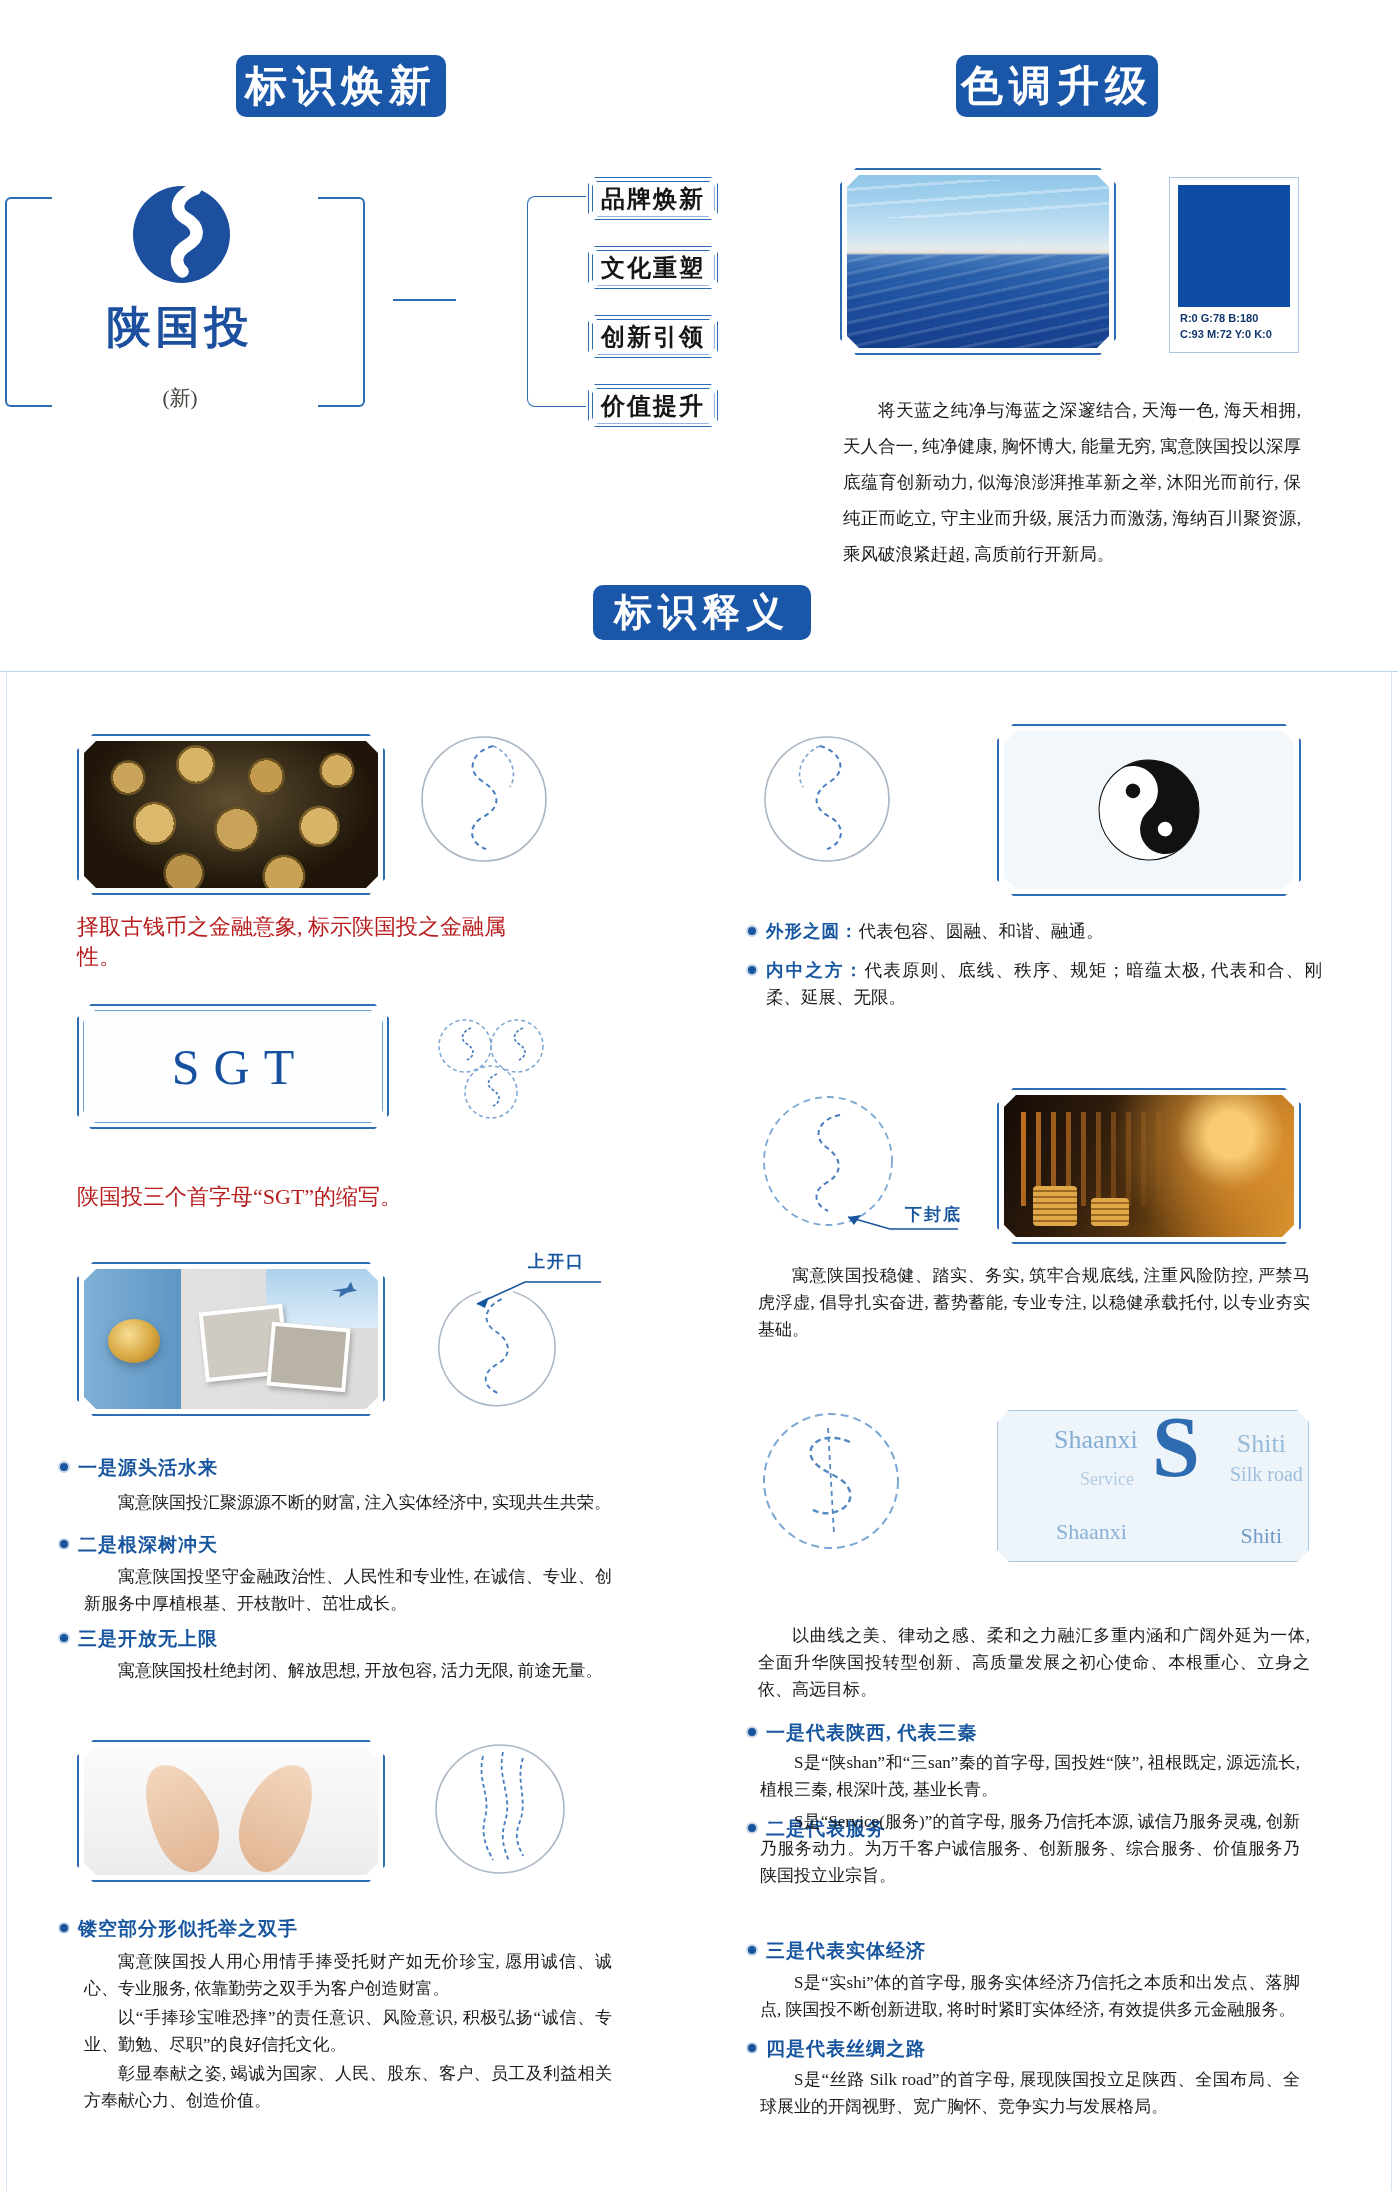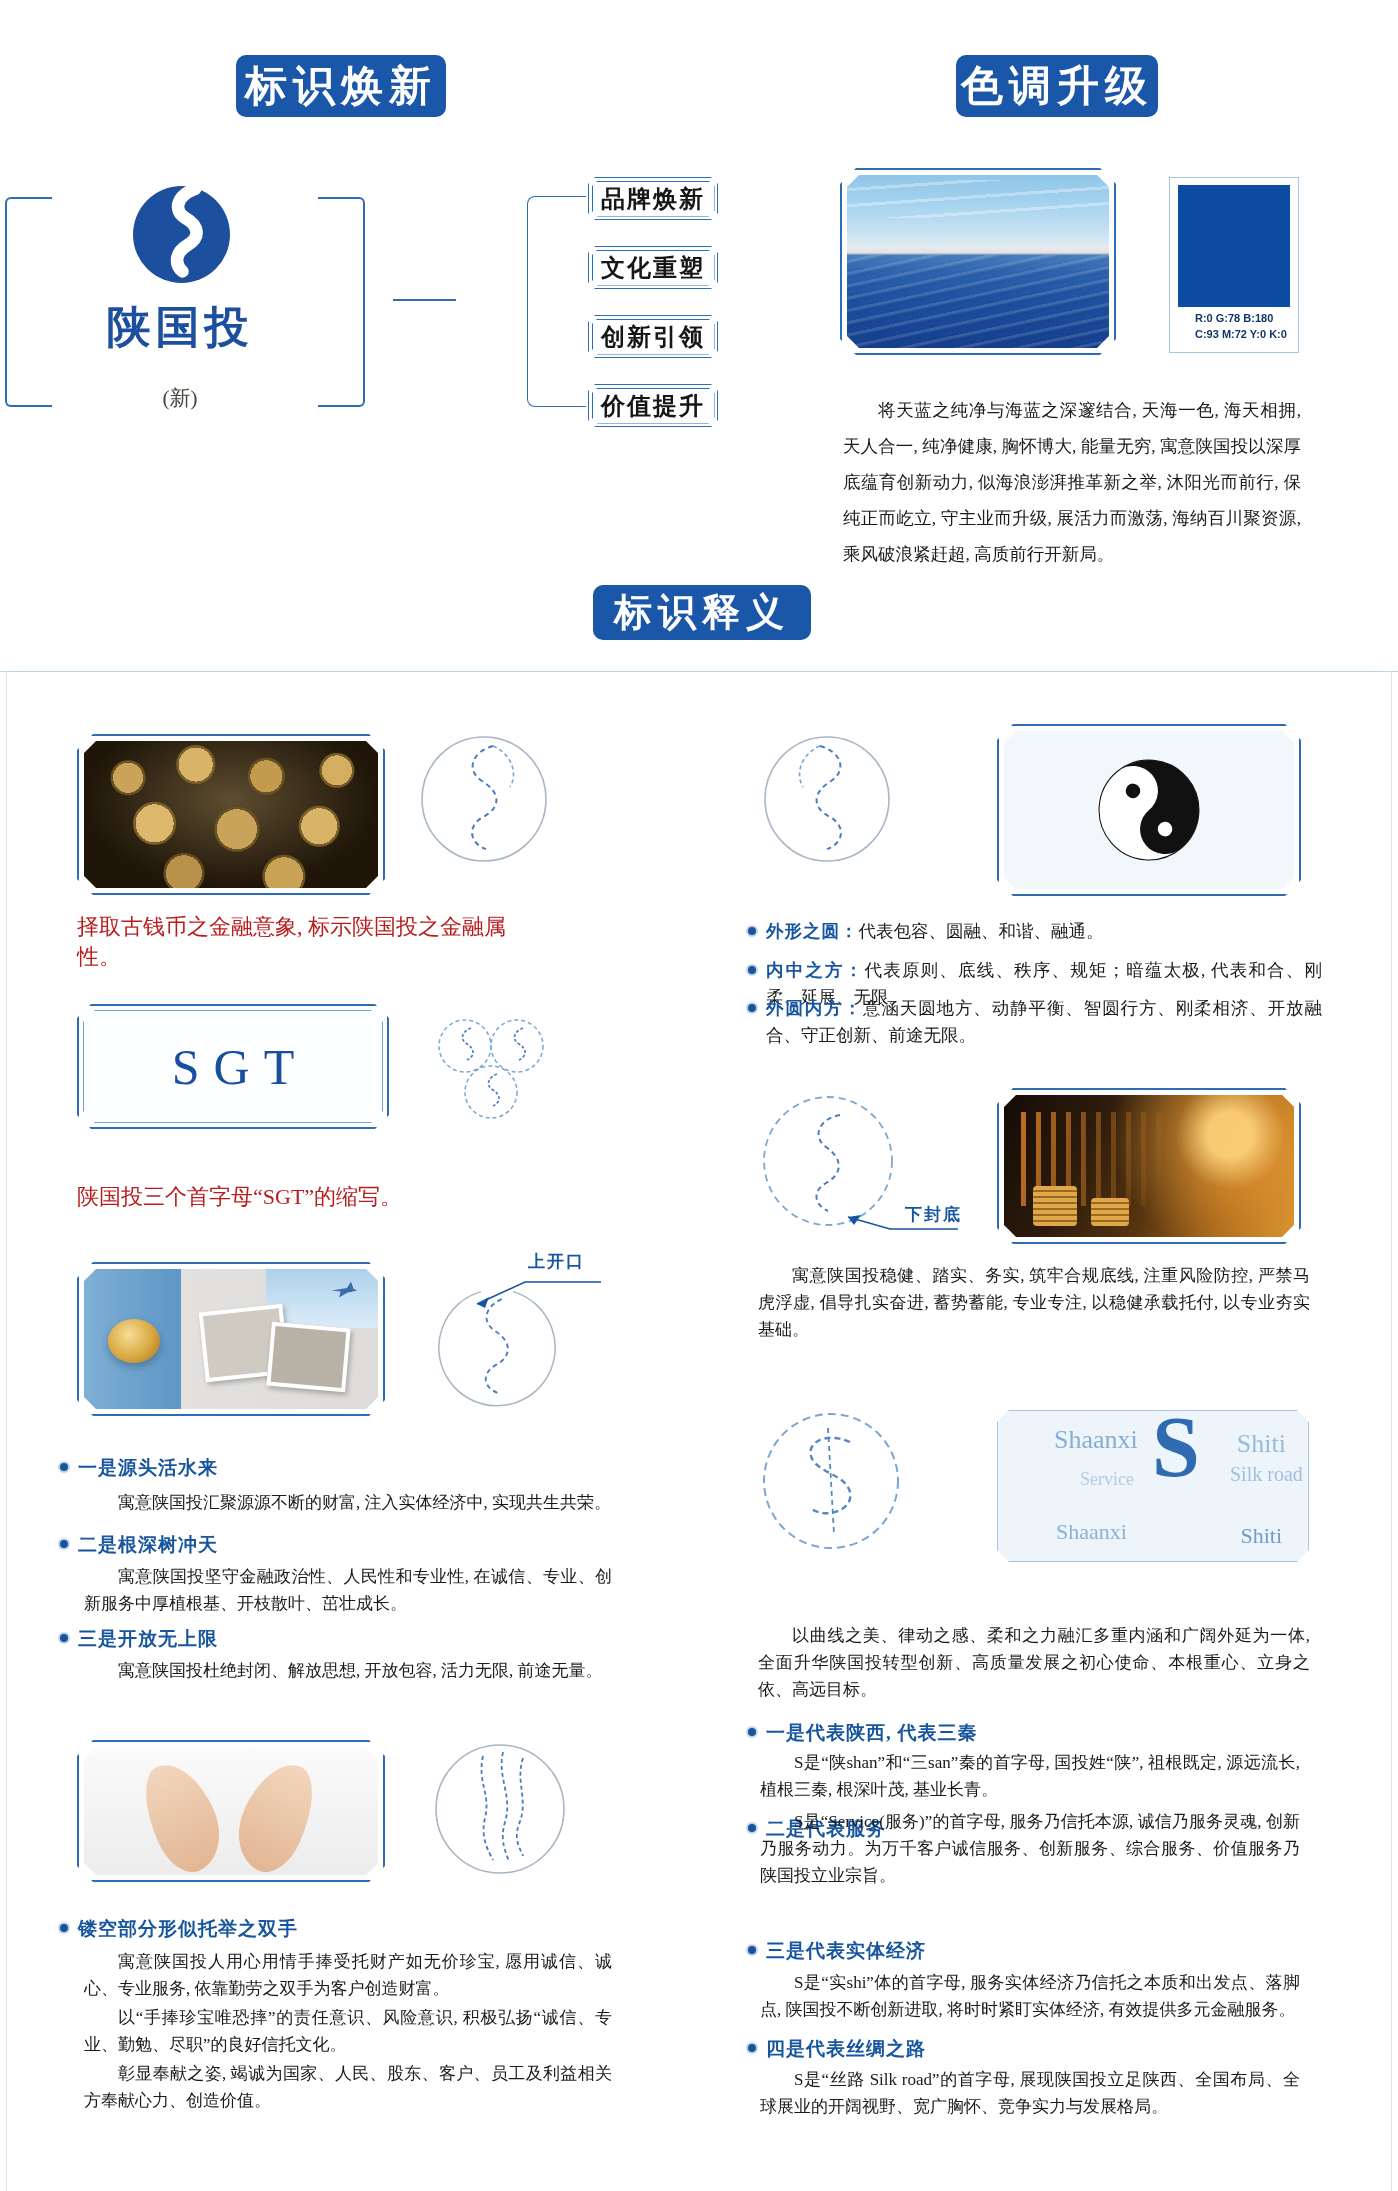--- a/index.html
+++ b/index.html
@@ -43,21 +43,21 @@
   .ocean .waves{position:absolute;left:0;right:0;top:46%;bottom:0;opacity:.55;
          background:repeating-linear-gradient(168deg,rgba(255,255,255,0) 0 5px,rgba(255,255,255,.25) 5px 7px,rgba(10,30,90,.12) 9px 12px);}
   .ocean .clouds{position:absolute;left:0;right:0;top:3%;height:22%;opacity:.5;
          background:repeating-linear-gradient(-4deg,transparent 0 13px,rgba(255,255,255,.65) 13px 16px);}
 
   
   .swatch{position:absolute;left:1169px;top:177px;width:130px;height:176px;background:#fff;
           border:1px solid #A9C7E5;box-sizing:border-box;}
   .swatch .chip{position:absolute;left:8px;top:7px;width:112px;height:122px;background:#0C4DA3;}
   .swatch .code{position:absolute;left:10px;font-size:11px;font-weight:bold;color:#12356B;
-          font-family:"Liberation Sans",sans-serif;margin-left:15px;}
+          font-family:"Liberation Sans",sans-serif;}
 
   
   .para{position:absolute;font-size:17.5px;line-height:36px;text-align:justify;text-indent:2em;color:#1a1a1a;}
   .para.tight{font-size:17px;line-height:27px;}
 
   
   .rule-h{position:absolute;left:0;width:1398px;height:0;border-top:1.5px solid #BCD4EA;}
   .rule-v{position:absolute;width:0;border-left:1.5px solid #D5E5F3;}
 
   
@@ -301,23 +301,20 @@
       </svg>
     </div>
   </div>
 
   <div class="bullet-inline" style="left:766px;top:918px;width:556px;">
     <b>外形之圆：</b><span>代表包容、圆融、和谐、融通。</span>
   </div>
   <div class="bullet-inline" style="left:766px;top:957px;width:556px;">
     <b>内中之方：</b><span>代表原则、底线、秩序、规矩；暗蕴太极, 代表和合、刚柔、延展、无限。</span>
   </div>
-  <div class="bullet-inline" style="left:766px;top:995px;width:556px;">
-    <b>外圆内方：</b><span>意涵天圆地方、动静平衡、智圆行方、刚柔相济、开放融合、守正创新、前途无限。</span>
-  </div>
 
   <div style="position:absolute;left:760px;top:1093px;">
     <svg width="137" height="137" viewBox="0 0 137 137">
       <circle cx="68" cy="68" r="64" fill="none" stroke="#7BA7D4" stroke-width="1.8" stroke-dasharray="7 5"></circle>
       <path d="M80 22 C58 26 52 44 66 54 C82 65 84 80 66 90 C52 98 54 112 68 118" fill="none" stroke="#477CBF" stroke-width="2" stroke-dasharray="5 4"></path>
     </svg>
   </div>
   <div class="dlabel" style="left:905px;top:1203px;">下封底</div>
   <div class="leader" style="left:830px;top:1205px;">
     <svg width="130" height="30" viewBox="0 0 130 30">

